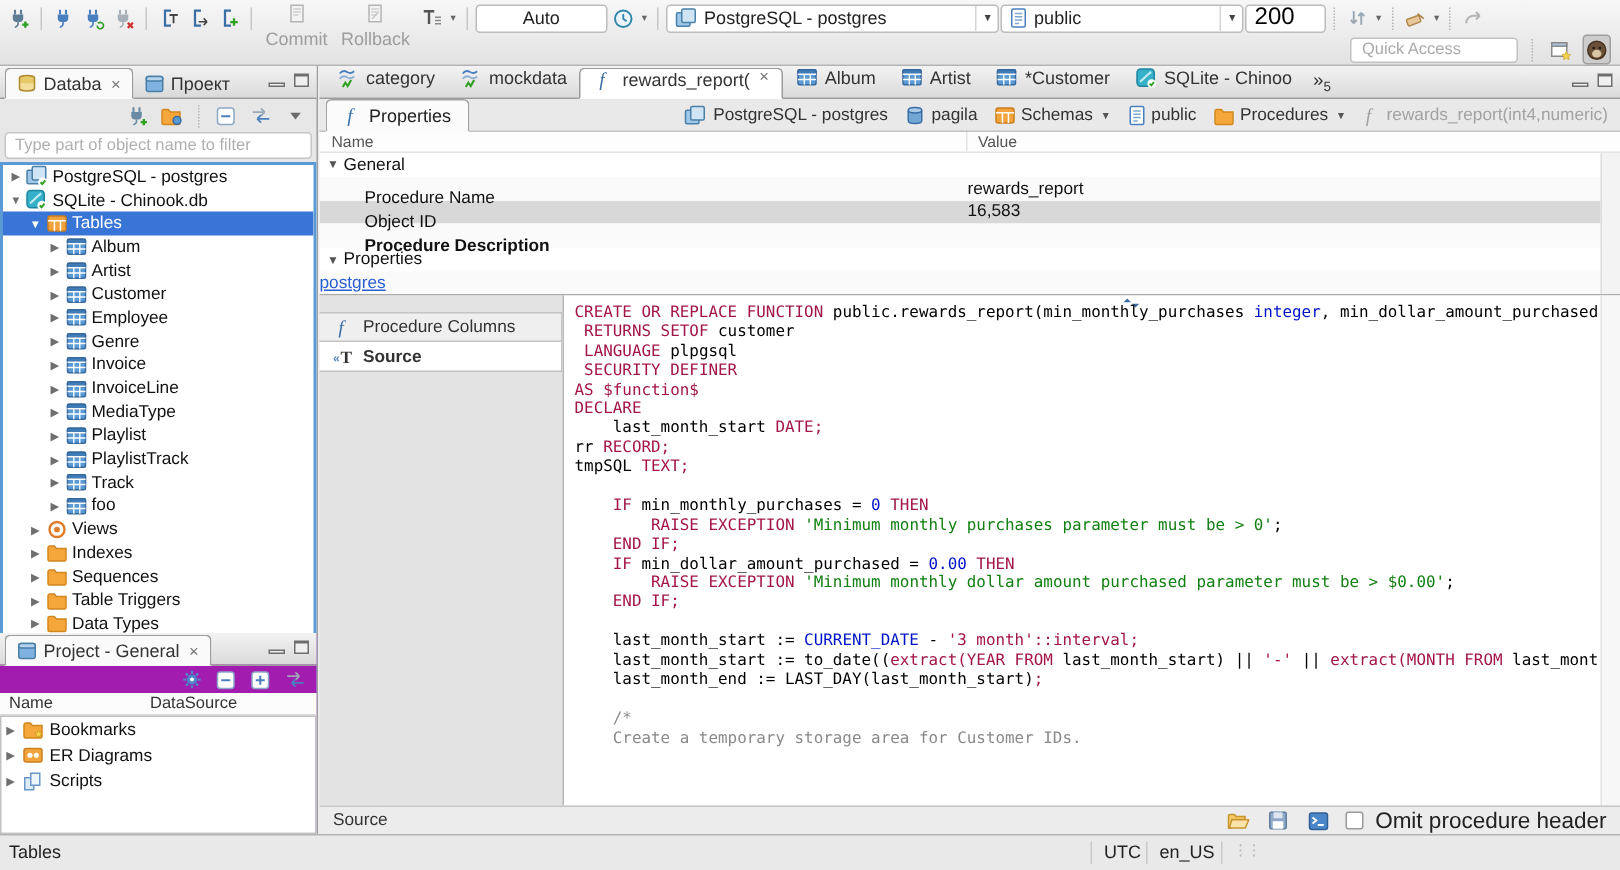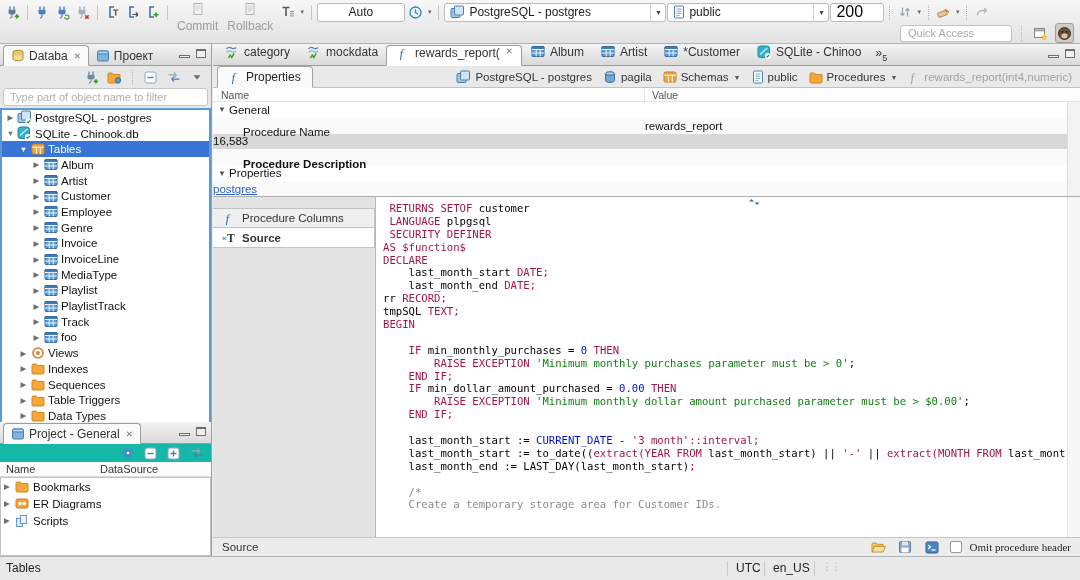--- a/index.html
+++ b/index.html
@@ -47,21 +47,21 @@
   input.filter::placeholder { color:#b0b0b0; }
   .tree { position:absolute; top:64px; bottom:0; left:0; right:0; background:#fff; border:2px solid #5b9bd5; overflow:hidden; }
   .trow { height:15.7px; display:flex; align-items:center; white-space:nowrap; font-size:11.5px; color:#111; }
   .trow .arr { width:11px; flex:none; text-align:center; font-size:7.5px; color:#6f6f6f; }
   .icon { display:inline-flex; align-items:center; justify-content:center; flex:none; }
   .trow .icon { width:17px; margin-right:2px; }
   .trow .lbl { padding-right:5px; }
   .trow.selected { background:#3875d7; color:#fff; }
   .trow.selected .arr { color:#fff; }
 
-  .project { position:absolute; top:378px; left:0; right:0; bottom:0; background:#14b8a6; }
+  .project { position:absolute; top:378px; left:0; right:0; bottom:0; background:#a21caf; }
   .proj-toolbar { top:22px; height:18px; }
   .proj-cols { position:absolute; top:40px; left:0; right:0; height:15px; background:#fcfcfc; border-bottom:1px solid #dcdcdc; font-size:11px; color:#333; display:flex; align-items:center; }
   .proj-cols .pc1 { width:100px; padding-left:6px; }
   .proj-tree { position:absolute; top:55px; bottom:0; left:0; right:0; background:#fff; border:1px solid #c2c2c2; overflow:hidden; }
   .ptrow { height:17px; display:flex; align-items:center; font-size:11.5px; color:#111; white-space:nowrap; }
   .ptrow .arr { width:12px; flex:none; text-align:center; font-size:7.5px; color:#6f6f6f; }
   .ptrow .icon { width:18px; margin-right:2px; }
 
   
   .main { position:absolute; left:213px; right:0; top:0; height:100%; }
@@ -104,21 +104,21 @@
   .code { position:absolute; top:5px; left:7px; right:14px; font-family:"DejaVu Sans Mono", monospace; font-size:10.6px; line-height:12.9px; }
   .cl { white-space:pre; height:12.9px; overflow:hidden; }
   .cl.hl { background:#e6eff9; }
   .cl .k { color:#a3154a; } .cl .b { color:#0013c8; } .cl .g { color:#128012; } .cl .c { color:#8a8a8a; } .cl .p { color:#000; }
   .src-scroll { position:absolute; right:0; top:0; bottom:0; width:13px; background:#f7f7f7; border-left:1px solid #e3e3e3; }
   .grip { position:absolute; top:-2px; left:370px; }
 
   .source-status { position:absolute; bottom:0; left:0; right:0; height:19px; background:#ececec; border-top:1px solid #c7c7c7; display:flex; align-items:center; padding:0 9px; font-size:11.5px; color:#333; }
   .ss-icons { margin-left:auto; display:flex; align-items:center; gap:8px; }
   .chk { width:12px; height:12px; border:1px solid #9a9a9a; border-radius:2px; background:#fff; flex:none; }
-  .omit-label { font-size:11px; color:#222;font-family:Liberation Serif, serif; }
+  .omit-label { font-size:15px; color:#222; }
 
   
   .statusbar { position:absolute; bottom:0; left:0; right:0; height:24px; background:#e9e9e9; border-top:1px solid #b3b3b3; font-size:12px; color:#222; }
   .sb-tables { position:absolute; left:6px; top:4px; }
   .sb-sep { position:absolute; top:4px; width:1px; height:15px; background:#c9c9c9; }
   .sb-tz { position:absolute; left:736px; top:4px; }
   .sb-loc { position:absolute; left:773px; top:4px; }
   .sb-grip { position:absolute; left:822px; top:4px; color:#b5b5b5; font-size:10px; letter-spacing:-1px; }
 </style>
 </head>
@@ -811,20 +811,24 @@
               <span class="pval"></span>
             </div>
             <div class="prow alt">
               <span class="rc1">
                 <span class="parr"></span>
                 <span class="pname indent">Procedure Name</span>
               </span>
               <span class="pval">rewards_report</span>
             </div>
             <div class="prow selected">
+              <span class="rc1">
+                <span class="parr"></span>
+                <span class="pname indent">Object ID</span>
+              </span>
               <span class="pval">16,583</span>
             </div>
             <div class="prow alt">
               <span class="rc1">
                 <span class="parr"></span>
                 <span class="pname indent bold">Procedure Description</span>
               </span>
               <span class="pval"></span>
             </div>
             <div class="prow">
@@ -860,30 +864,29 @@
               </span>
             <span>Source</span>
           </div>
         </div>
         <div class="source">
           <span class="grip"><svg width="16" height="8" viewBox="0 0 16 8">
                 <path d="M3 3.5L5.5 1 8 3.5z" fill="#3a6ea5"></path>
                 <path d="M8.5 4.5L11 7l2.5-2.5z" fill="#3a6ea5"></path>
               </svg></span>
           <div class="code">
+              <div class="cl"><span class="k">CREATE OR REPLACE FUNCTION </span><span class="p">public.rewards_report(min_monthly_purchases </span><span class="b">integer</span><span class="p">, min_dollar_amount_purchased </span></div>
               <div class="cl"><span class="p"> </span><span class="k">RETURNS SETOF </span><span class="p">customer</span></div>
               <div class="cl"><span class="p"> </span><span class="k">LANGUAGE </span><span class="p">plpgsql</span></div>
               <div class="cl"><span class="p"> </span><span class="k">SECURITY DEFINER</span></div>
               <div class="cl"><span class="k">AS $function$</span></div>
               <div class="cl"><span class="k">DECLARE</span></div>
               <div class="cl"><span class="p">    last_month_start </span><span class="k">DATE;</span></div>
-              <div class="cl"><span class="p">    last_month_end </span><span class="k">DATE;</span></div>
               <div class="cl"><span class="p">rr </span><span class="k">RECORD;</span></div>
               <div class="cl"><span class="p">tmpSQL </span><span class="k">TEXT;</span></div>
-              <div class="cl"><span class="k">BEGIN</span></div>
               <div class="cl">&nbsp;</div>
               <div class="cl"><span class="p">    </span><span class="k">IF </span><span class="p">min_monthly_purchases = </span><span class="b">0</span><span class="p"> </span><span class="k">THEN</span></div>
               <div class="cl"><span class="p">        </span><span class="k">RAISE EXCEPTION </span><span class="g">'Minimum monthly purchases parameter must be &gt; 0'</span><span class="p">;</span></div>
               <div class="cl"><span class="p">    </span><span class="k">END IF;</span></div>
               <div class="cl"><span class="p">    </span><span class="k">IF </span><span class="p">min_dollar_amount_purchased = </span><span class="b">0.00</span><span class="p"> </span><span class="k">THEN</span></div>
               <div class="cl"><span class="p">        </span><span class="k">RAISE EXCEPTION </span><span class="g">'Minimum monthly dollar amount purchased parameter must be &gt; $0.00'</span><span class="p">;</span></div>
               <div class="cl"><span class="p">    </span><span class="k">END IF;</span></div>
               <div class="cl">&nbsp;</div>
               <div class="cl"><span class="p">    last_month_start := </span><span class="b">CURRENT_DATE</span><span class="p"> - </span><span class="k">'3 month'::interval;</span></div>
               <div class="cl"><span class="p">    last_month_start := to_date((</span><span class="k">extract(YEAR FROM </span><span class="p">last_month_start) || </span><span class="k">'-'</span><span class="p"> || </span><span class="k">extract(MONTH FROM </span><span class="p">last_month_start) || </span></div>

